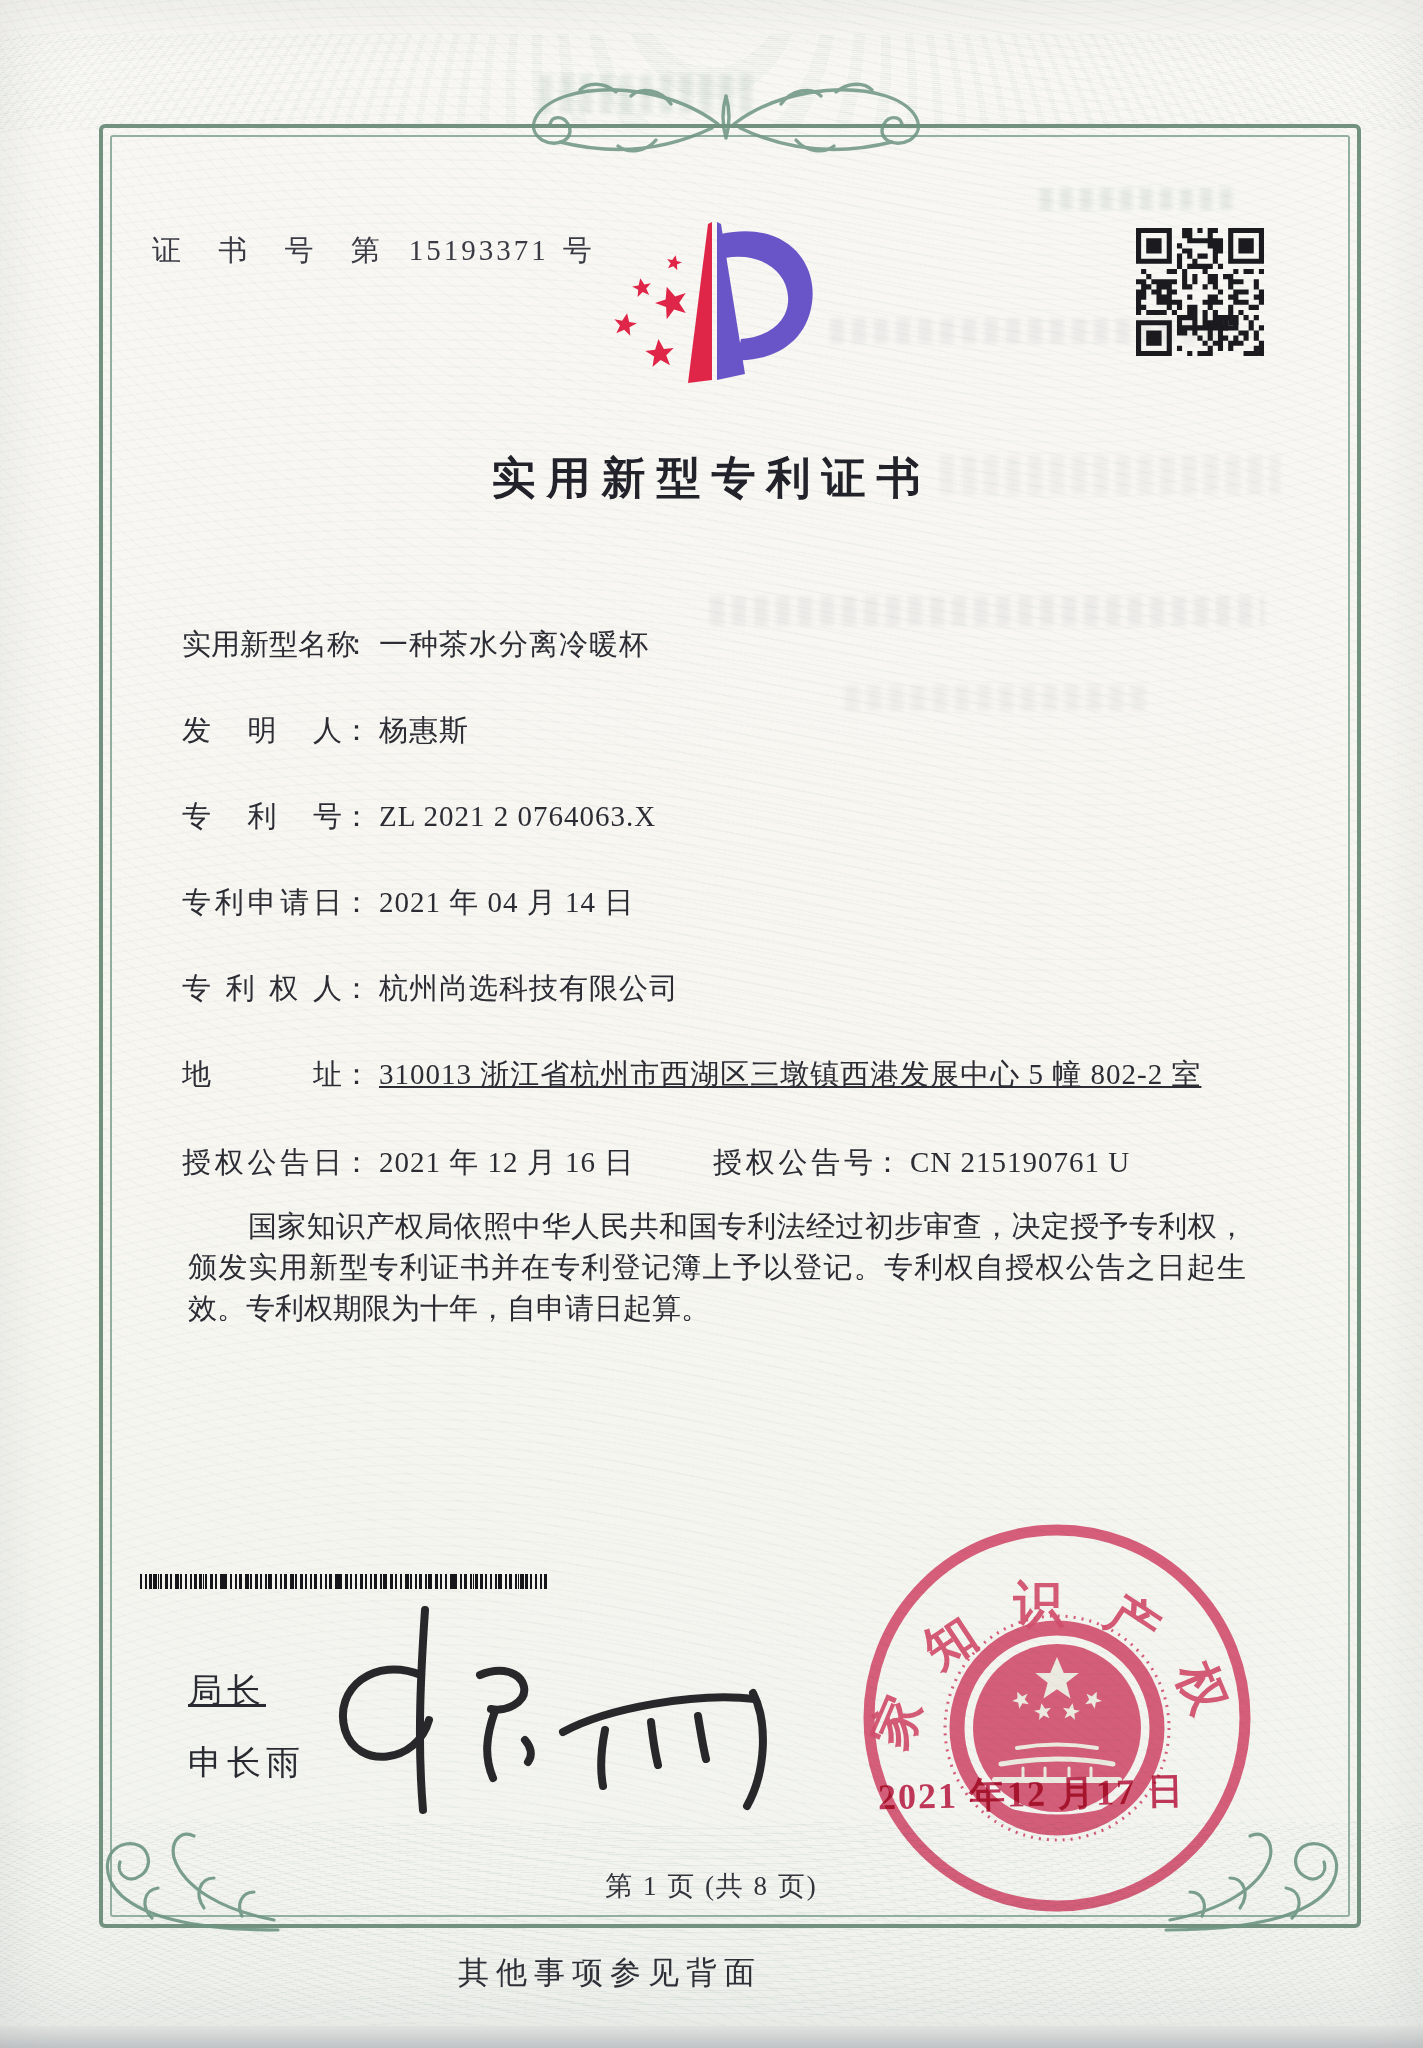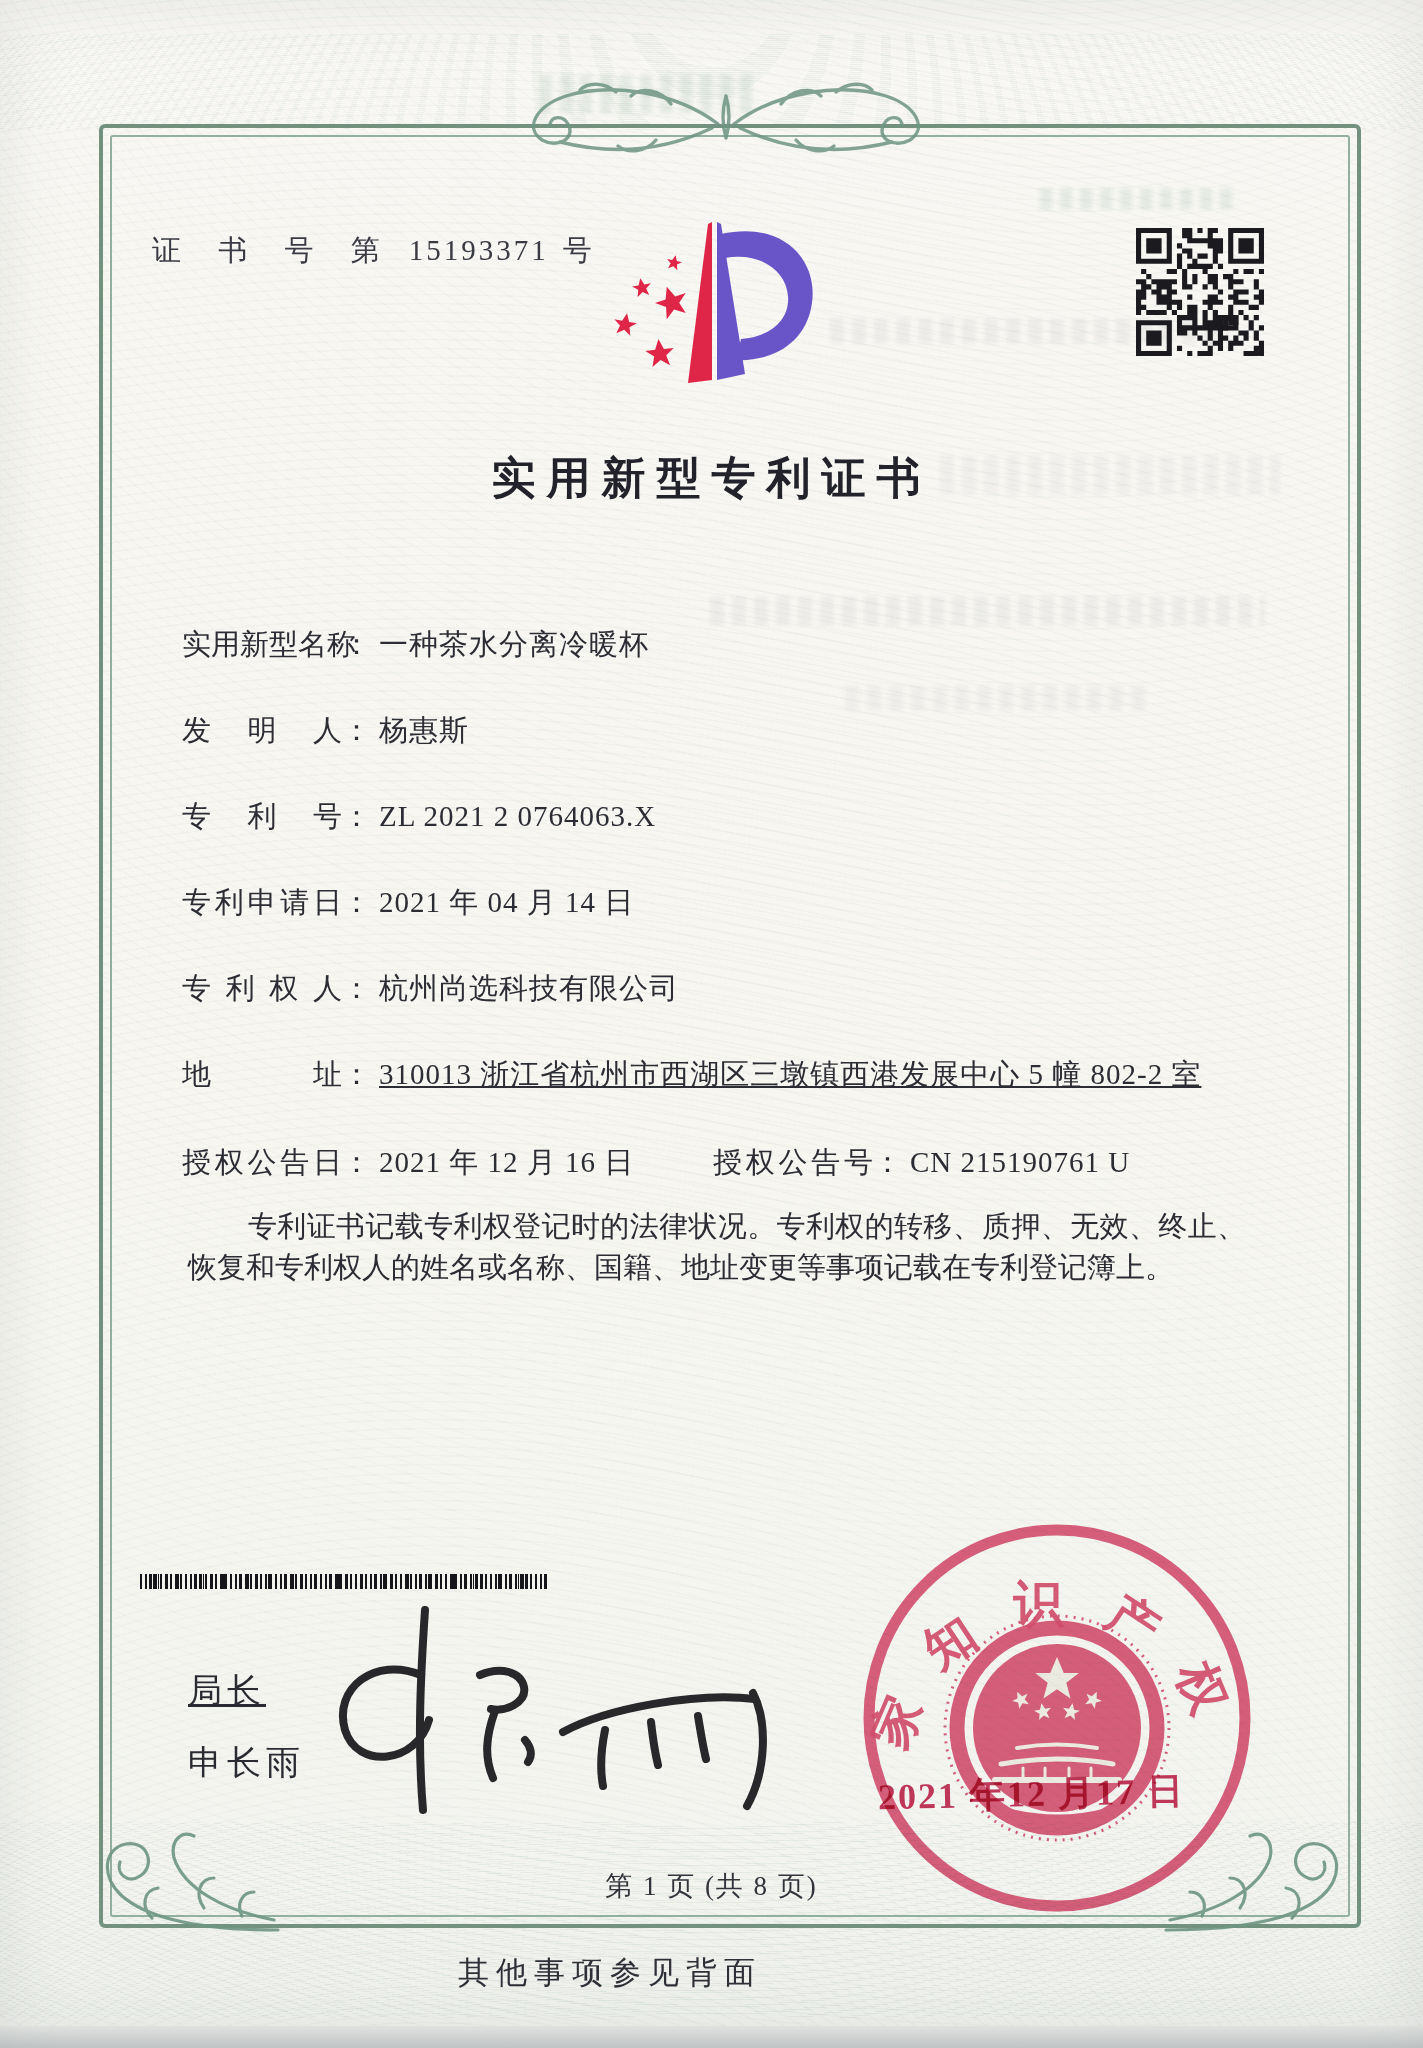--- a/index.html
+++ b/index.html
@@ -207,21 +207,21 @@
   <span class="flabel">地址</span><span class="fcolon">：</span><span class="fvalue wrap">310013 浙江省杭州市西湖区三墩镇西港发展中心 5 幢 802-2 室</span>
 </div>
 <div class="frow r-grant">
   <span class="flabel">授权公告日</span><span class="fcolon">：</span><span class="fvalue">2021 年 12 月 16 日</span>
 </div>
 <div class="frow r-grantno">
   <span class="flabel">授权公告号</span><span class="fcolon">：</span><span class="fvalue">CN 215190761 U</span>
 </div>
 
 <div class="body-text">
-  <p>专利证书记载专利权登记时的法律状况。专利权的转移、质押、无效、终止、恢复和专利权人的姓名或名称、国籍、地址变更等事项记载在专利登记簿上。</p>
+  <p>国家知识产权局依照中华人民共和国专利法经过初步审查，决定授予专利权，颁发实用新型专利证书并在专利登记簿上予以登记。专利权自授权公告之日起生效。专利权期限为十年，自申请日起算。</p>
 </div>
 
 <div class="barcode"></div>
 
 <div class="officer t">局长</div>
 <div class="officer n">申长雨</div>
 
 <svg class="signature" viewBox="0 0 490 250">
   <g stroke="#17171b" stroke-width="8" fill="none" stroke-linecap="round" stroke-linejoin="round" opacity=".92">
     <path d="M120,30 C116,90 112,160 118,230"></path>

